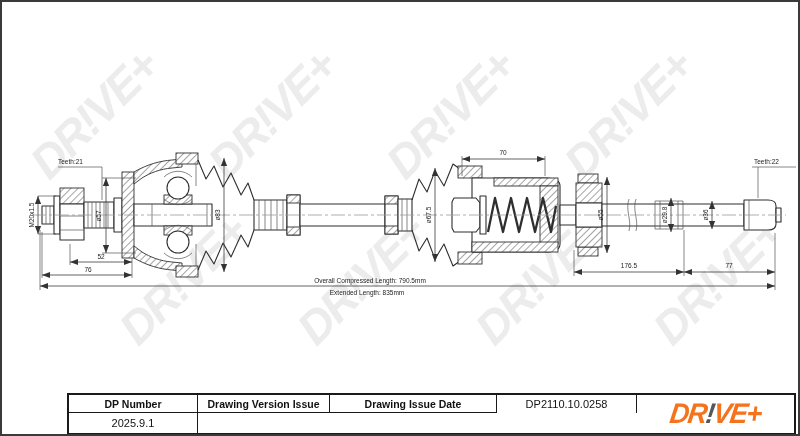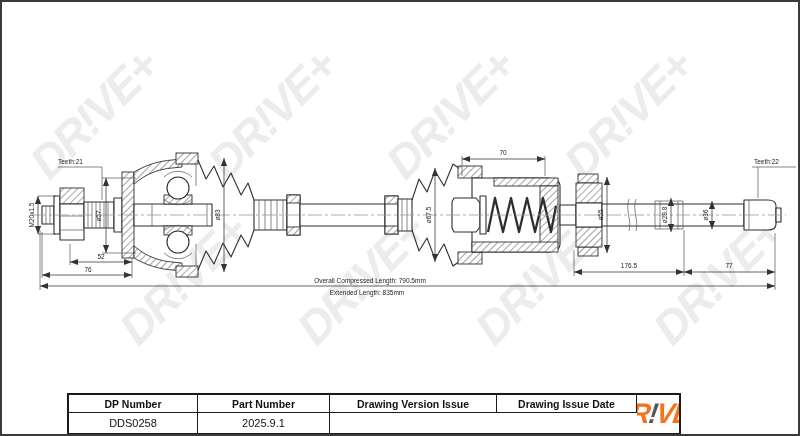--- a/index.html
+++ b/index.html
@@ -26,21 +26,21 @@
   svg#drawing{position:absolute;left:0;top:0;z-index:1;}
   .ln{stroke:#2f2f2f;stroke-width:1.1;fill:none;stroke-linejoin:round;}
   .lnw{stroke:#2f2f2f;stroke-width:1.1;fill:#fff;stroke-linejoin:round;}
   .thin{stroke:#555;stroke-width:0.7;fill:none;}
   .dim{stroke:#3c3c3c;stroke-width:0.8;fill:none;}
   .hatch{fill:url(#hp);stroke:#2f2f2f;stroke-width:0.9;}
   text.dl{font-family:"Liberation Sans",sans-serif;font-size:6.5px;fill:#222;}
 
   
   #titleblock{
-    position:absolute;left:65px;top:391px;width:614px;height:42px;z-index:3;
+    position:absolute;left:65px;top:391px;width:729px;height:42px;z-index:3;
     display:grid;grid-template-columns:129px 132px 167px 140px auto;
     grid-template-rows:18px auto;background:#fff;border:2px solid #1a1a1a;box-sizing:border-box;
   }
   #titleblock .c{
     border-right:1px solid #1a1a1a;display:flex;align-items:center;justify-content:center;
     font-size:11px;color:#111;overflow:hidden;
   }
   #titleblock .hd{border-bottom:1px solid #1a1a1a;font-weight:bold;font-size:10.5px;}
   #titleblock .logo-cell{grid-column:5;grid-row:1/3;border-right:none;}
   .brand{
@@ -243,23 +243,22 @@
 
       <line class="thin" x1="38" y1="228" x2="38" y2="288"></line>
       <line class="dim" x1="38" y1="284" x2="773" y2="284" marker-start="url(#ar)" marker-end="url(#ar)"></line>
       <text class="dl" x="368" y="281" text-anchor="middle">Overall Compressed Length: 790.5mm</text>
       <text class="dl" x="365" y="293" text-anchor="middle">Extended Length: 835mm</text>
     </g>
   </svg>
 
   <div id="titleblock">
     <div class="c hd">DP Number</div>
-    <div class="c hd">Part Number</div>
     <div class="c hd">Drawing Version Issue</div>
     <div class="c hd">Drawing Issue Date</div>
     <div class="c logo-cell">
       <div class="brand"><span>DR</span><span class="bang">!</span><span>VE+</span></div>
     </div>
-    <div class="c">DDS0258</div>
+    <div class="c">DP2110.10.0258</div>
     <div class="c">2025.9.1</div>
   </div>
 
 </div>
 
 </body></html>

